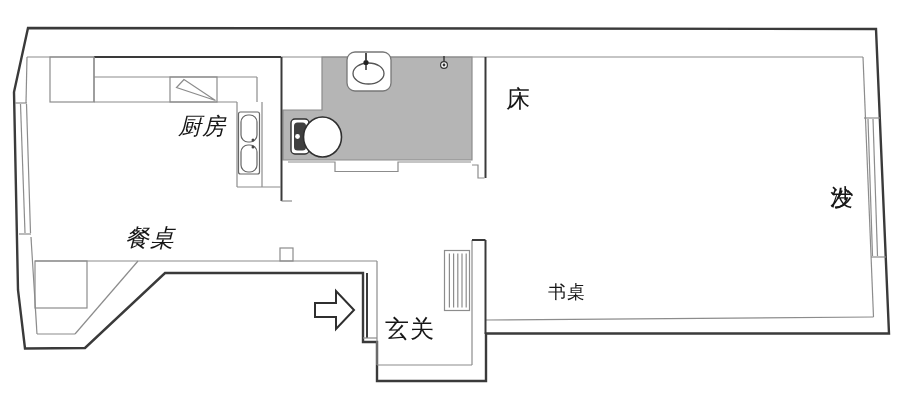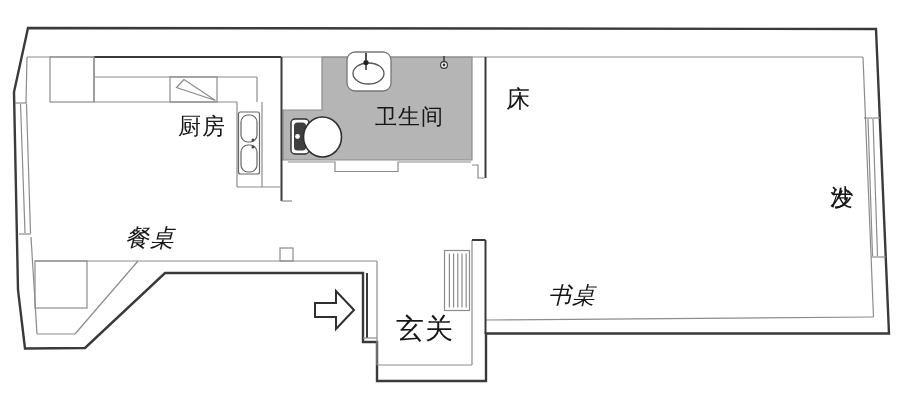--- a/index.html
+++ b/index.html
@@ -125,26 +125,25 @@
     <path class="g" d="M449.4,253.5 L449.4,307.5"></path>
     <path class="g" d="M453.6,253.5 L453.6,307.5"></path>
     <path class="g" d="M457.8,253.5 L457.8,307.5"></path>
     <path class="g" d="M462.0,253.5 L462.0,307.5"></path>
     <path class="g" d="M466.2,253.5 L466.2,307.5"></path>
   </g>
 
   <polygon points="315,303 336,303 336,291 354,310 336,329 336,317 315,317" fill="#fff" stroke="#2f2f2f" stroke-width="2"></polygon>
 </svg>
 
-  <div class="lbl" style="left:178px;top:114px;font-size:23px;">厨房</div>
+  <div class="lbl" style="left:178px;top:114px;font-size:23px;font-style:italic;">厨房</div>
 
-  <div class="lbl" style="left:375px;top:105px;font-size:22px;">卫生间</div>
 
   <div class="lbl" style="left:506px;top:86px;font-size:24px;">床</div>
 
   <div class="lbl vert" style="left:830px;top:167px;font-size:23px;">沙发</div>
 
   <div class="lbl" style="left:125px;top:225px;font-size:24px;font-style:italic;">餐桌</div>
 
-  <div class="lbl" style="left:548px;top:283px;font-size:23px;font-style:italic;">书桌</div>
+  <div class="lbl" style="left:548px;top:283px;font-size:18px;">书桌</div>
 
-  <div class="lbl" style="left:396px;top:316px;font-size:28px;font-family:Liberation Mono, monospace;">玄关</div>
+  <div class="lbl" style="left:385px;top:316px;font-size:24px;">玄关</div>
 </div>
 
 </body></html>

